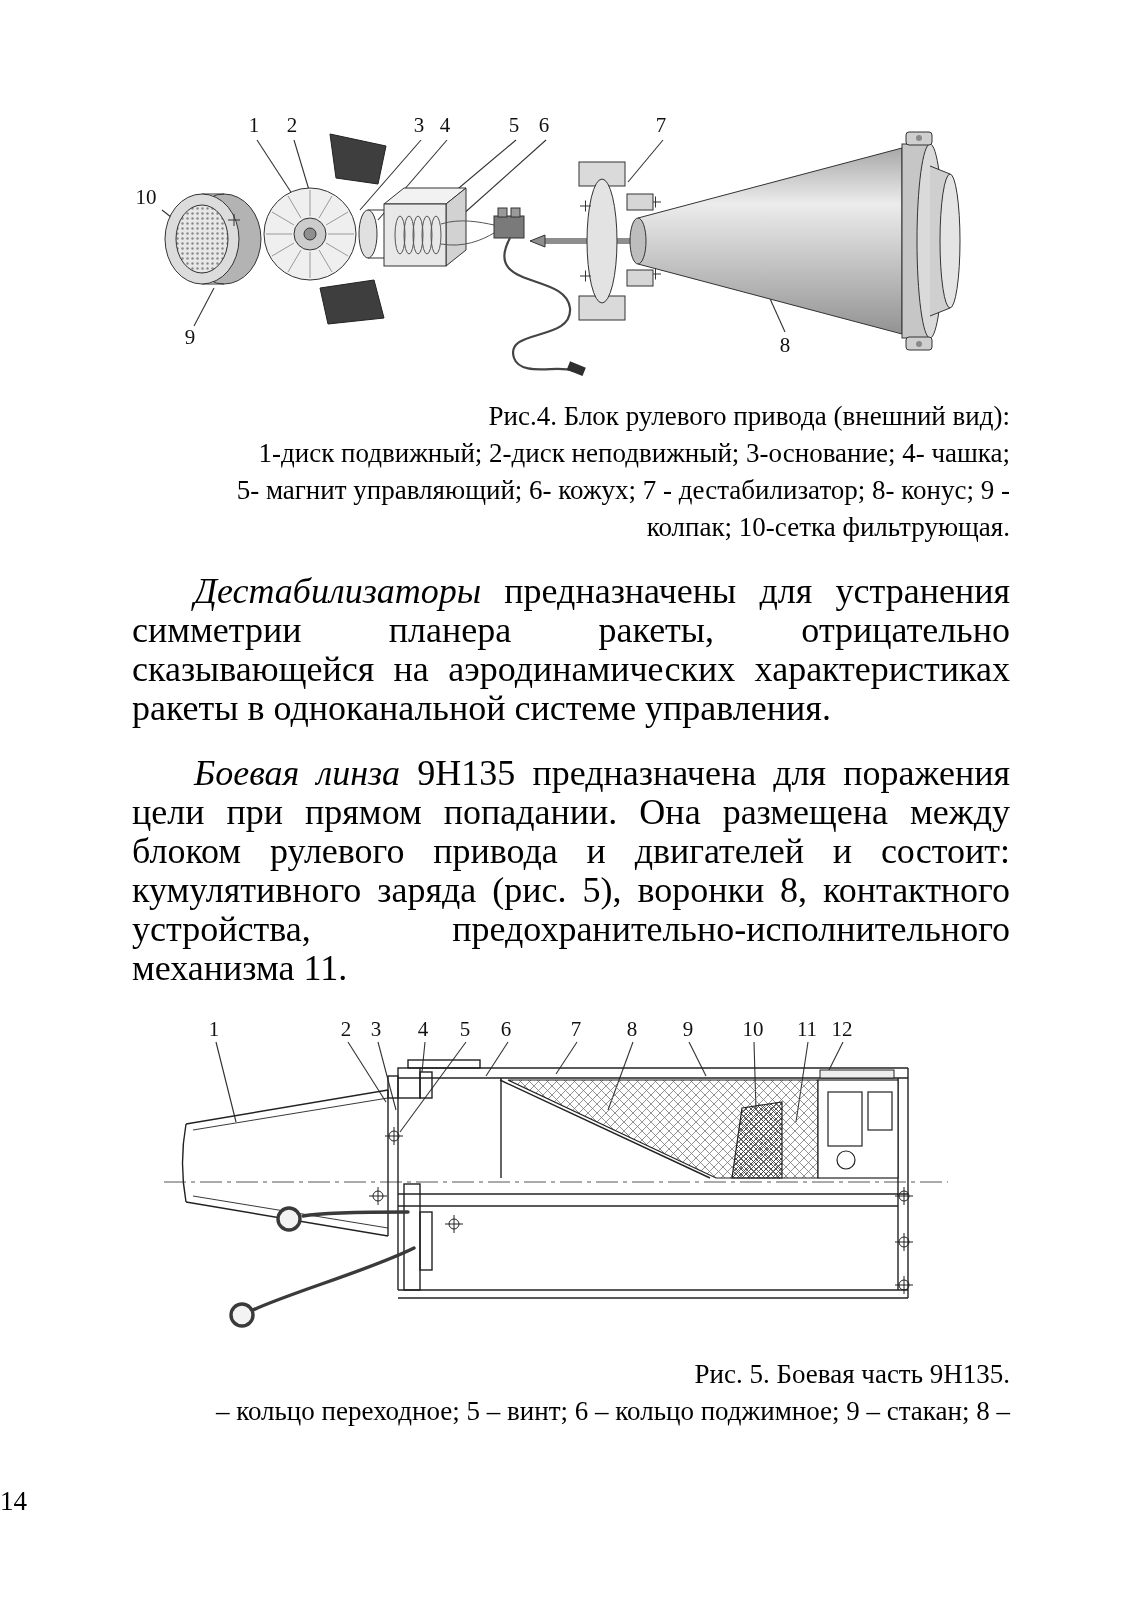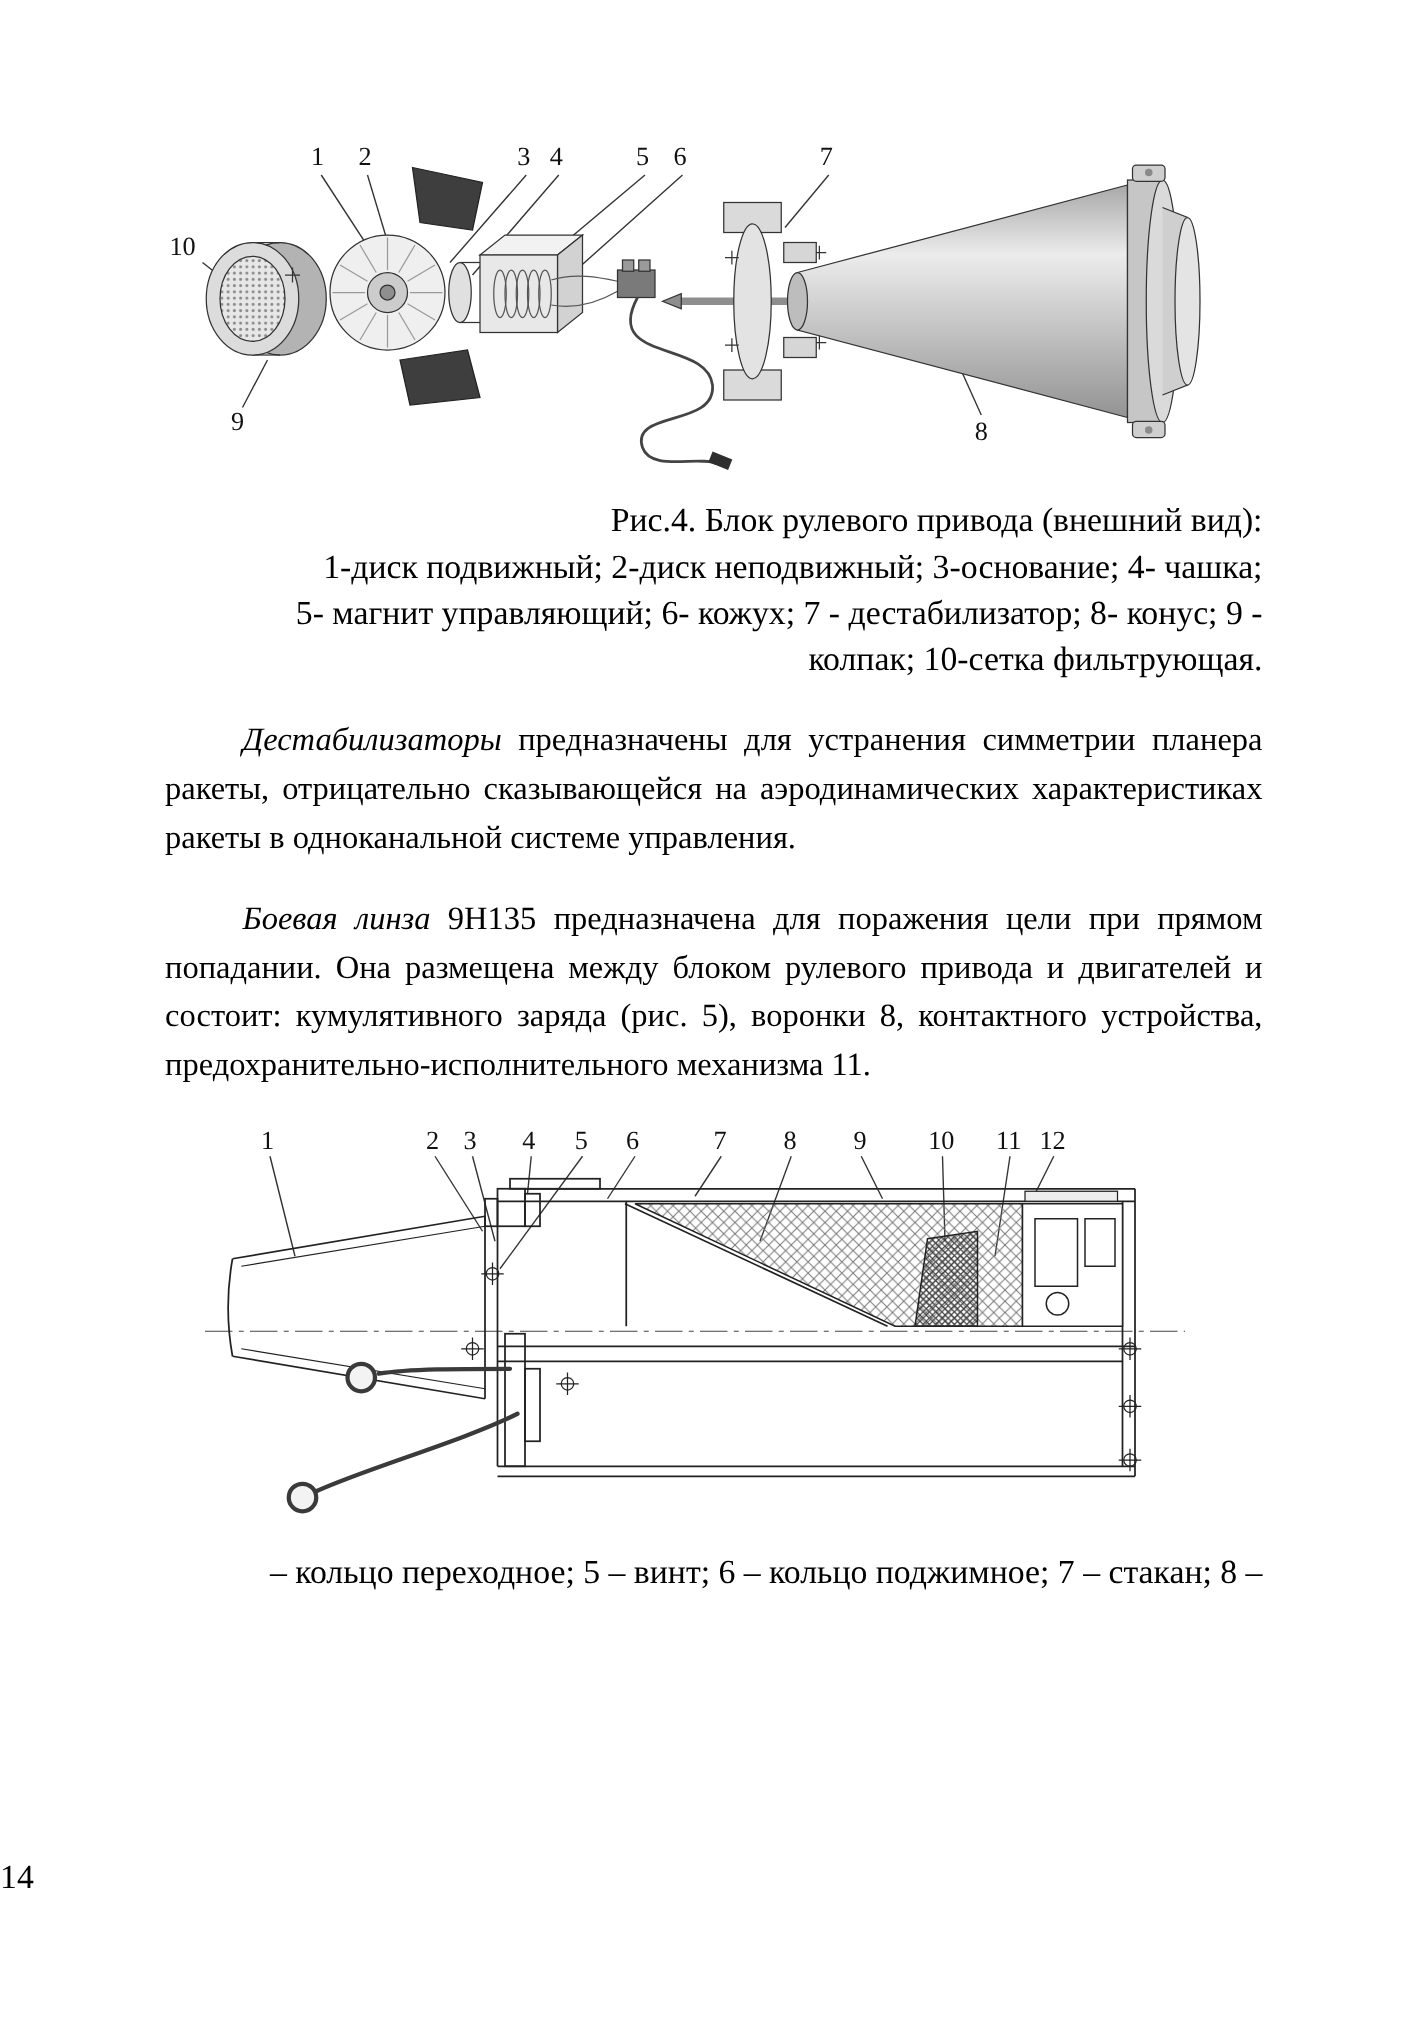--- a/index.html
+++ b/index.html
@@ -27,21 +27,21 @@
     text-anchor:middle;
   }
   .caption {
     text-align:right;
     font-size:27px;
     line-height:37px;
   }
   .caption-fig4 { margin-top:2px; }
   .caption-fig5 { margin-top:12px; }
   .body-para {
-    font-size:26px;
+    font-size:36px;
     line-height:39px;
     text-align:justify;
     text-indent:62px;
   }
   .para-1 { margin-top:26px; }
   .para-2 { margin-top:26px; }
   .body-para em { font-style:italic; }
   .page-number {
     position:absolute;
     bottom:98px; left:0;
@@ -294,18 +294,19 @@
         <text x="476" y="22">8</text>
         <text x="532" y="22">9</text>
         <text x="597" y="22">10</text>
         <text x="651" y="22">11</text>
         <text x="686" y="22">12</text>
       </g>
     </svg>
   </div>
 
   <div class="caption caption-fig5">
-    <div>– кольцо переходное; 5 – винт; 6 – кольцо поджимное; 7 – стакан; 8 –</div>
+    <div>Рис. 5. Боевая часть 9Н135.</div>
+    <div>– кольцо переходное; 5 – винт; 6 – кольцо поджимное; 9 – стакан; 8 –</div>
   </div>
 
   <div class="page-number">14</div>
 
 </div>
 
 </body></html>

